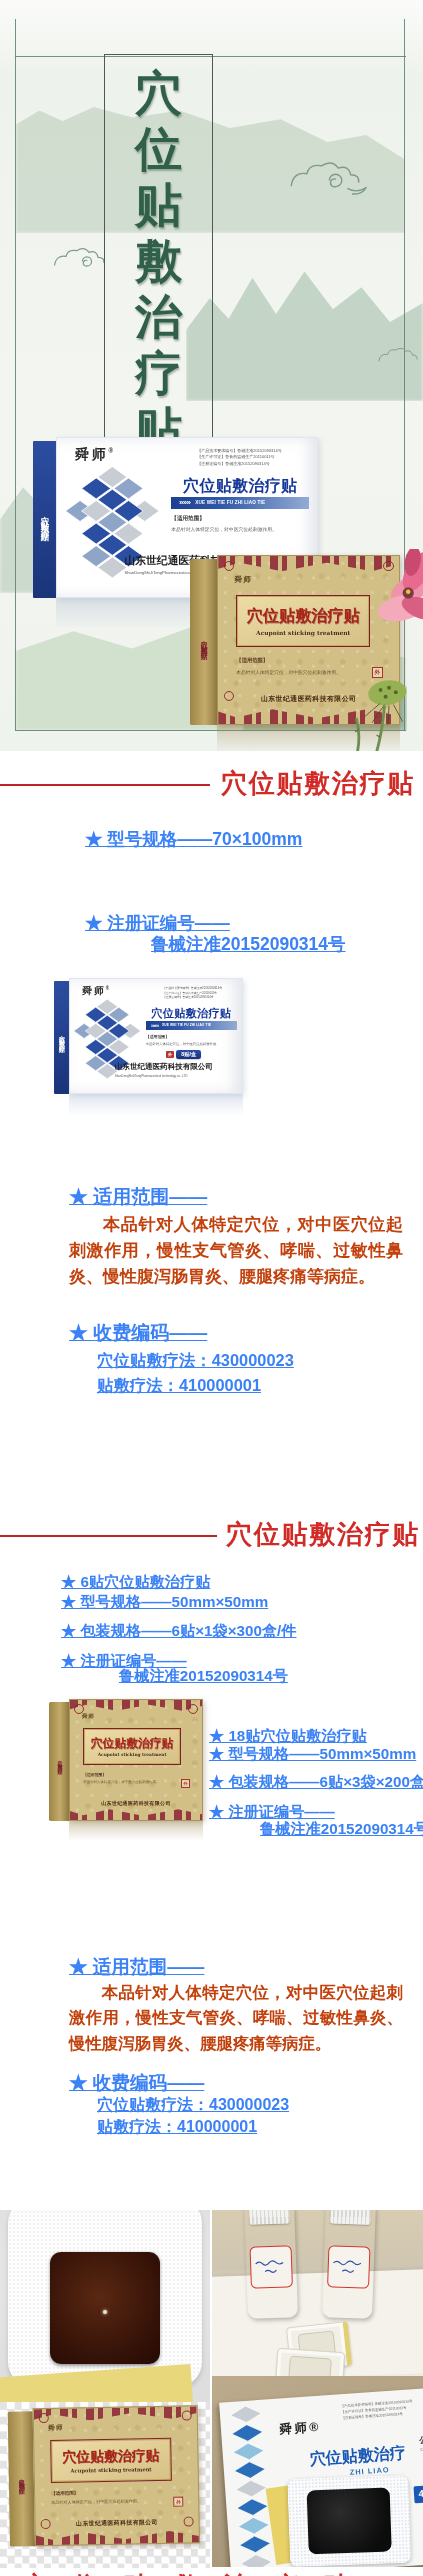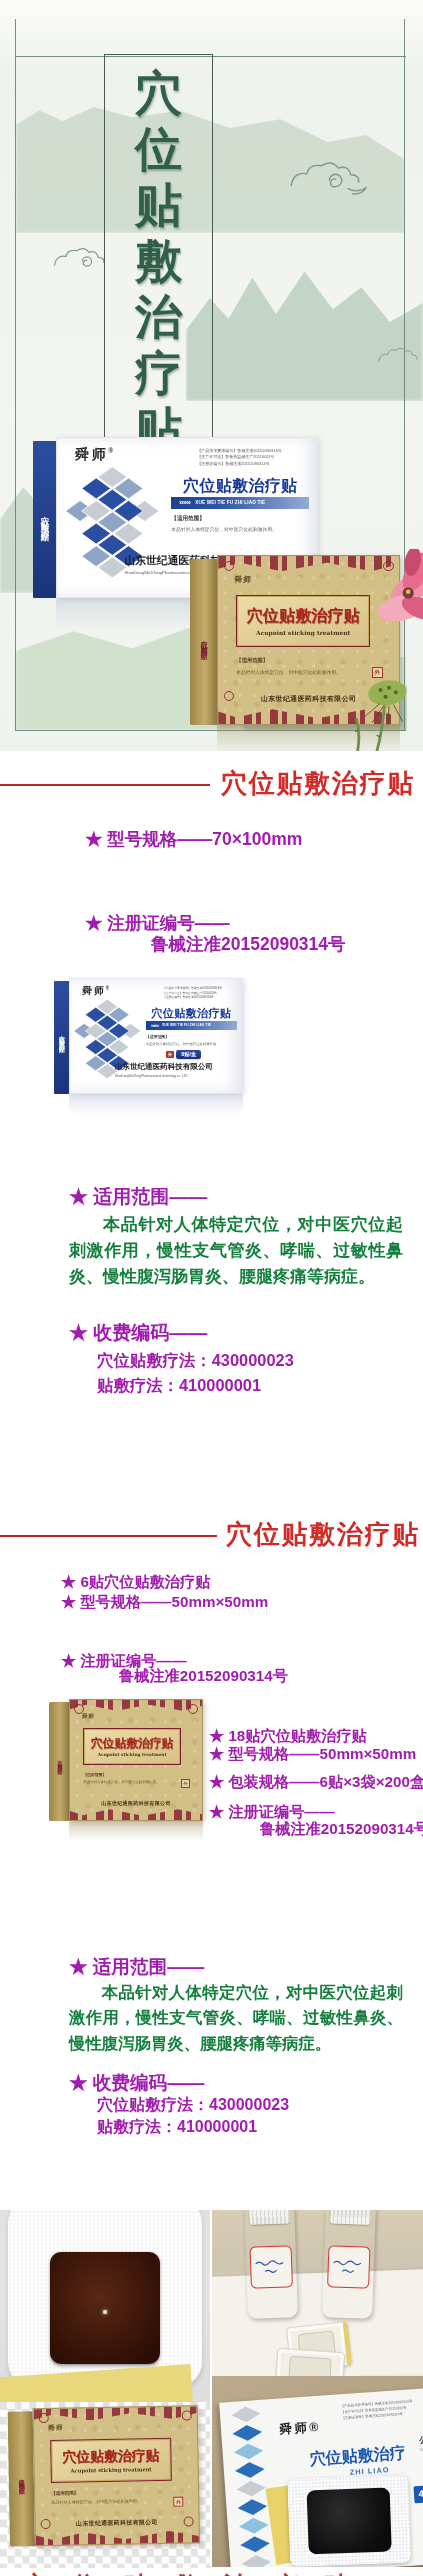--- a/index.html
+++ b/index.html
@@ -95,22 +95,22 @@
   .gb-refl { position:absolute; left:13%; right:0; top:86%; height:14%;
     background:linear-gradient(180deg,rgba(160,140,90,.4),rgba(255,255,255,0)); filter:blur(0.6px); }
 
   
   .lotus { position:absolute; left:345px; top:549px; width:79px; height:203px; z-index:7; }
 
   
   .divider { position:absolute; left:0; width:423px; height:40px; background:#fff; }
   .divider .line { position:absolute; left:0; top:18px; height:2.3px; background:#bf2328; }
   .divider .ttl { position:absolute; top:0; font-size:26px; font-weight:bold; color:#d22a26; letter-spacing:1.7px; white-space:nowrap; }
-  .star-line { position:absolute; font-weight:bold; color:#a21caf; white-space:nowrap; }
-  .scope-p { position:absolute; font-weight:bold; color:#15803d; text-align:justify; }
+  .star-line { position:absolute; font-weight:bold; color:#3b82f6; white-space:nowrap;text-decoration:underline; }
+  .scope-p { position:absolute; font-weight:bold; color:#c2410c; text-align:justify; }
 
   
   .photo { position:absolute; overflow:hidden; }
   .ph-a { left:0; top:2210px; width:210px; height:192px; background:radial-gradient(circle at 50% 35%, #f6f6f6, #dedede 85%); }
   .ph-a .pad { position:absolute; left:4%; top:-6%; width:92%; height:98%; background:#fdfdfd; border-radius:25px;
     background-image:radial-gradient(#e3e3e3 0.6px, transparent 0.8px); background-size:4px 4px;
     box-shadow:0 2.3px 5.6px rgba(0,0,0,.15); }
   .ph-a .patch { position:absolute; left:24%; top:22%; width:52%; height:58%; border-radius:11.3px;
     background:radial-gradient(circle at 45% 40%, #5a2812, #331107 70%, #240a04); box-shadow:0 1.1px 3.4px rgba(0,0,0,.4); }
   .ph-a .dot { position:absolute; left:49%; top:52%; width:4px; height:4px; border-radius:50%; background:#e9e2c8;
@@ -360,20 +360,21 @@
   <div class="star-line" style="left:97px;top:1350px;font-size:16.4px;font-weight:bold">穴位贴敷疗法：430000023</div>
   <div class="star-line" style="left:97px;top:1375px;font-size:16.4px;font-weight:bold">贴敷疗法：410000001</div>
 
   <div class="divider" style="top:1517px">
     <div class="line" style="width:217px"></div>
     <div class="ttl" style="left:226px">穴位贴敷治疗贴</div>
   </div>
 
   <div class="star-line" style="left:61px;top:1572px;font-size:15.2px">★ 6贴穴位贴敷治疗贴</div>
   <div class="star-line" style="left:61px;top:1592px;font-size:15.2px">★ 型号规格——50mm×50mm</div>
+  <div class="star-line" style="left:61px;top:1621px;font-size:15.2px">★ 包装规格——6贴×1袋×300盒/件</div>
   <div class="star-line" style="left:61px;top:1651px;font-size:15.2px">★ 注册证编号——</div>
   <div class="star-line" style="left:119px;top:1666px;font-size:15.2px">鲁械注准20152090314号</div>
 
   <div class="goldbox" style="left:49px;top:1699px;width:154px;height:142px;font-size:6.2px">
     <div class="gb-spine">
         <span>穴位贴敷治疗贴</span>
       </div>
     <div class="gb-front">
       <div class="gb-band-top"></div>
       <div class="gb-curl" style="left:3%;top:3%"></div>

